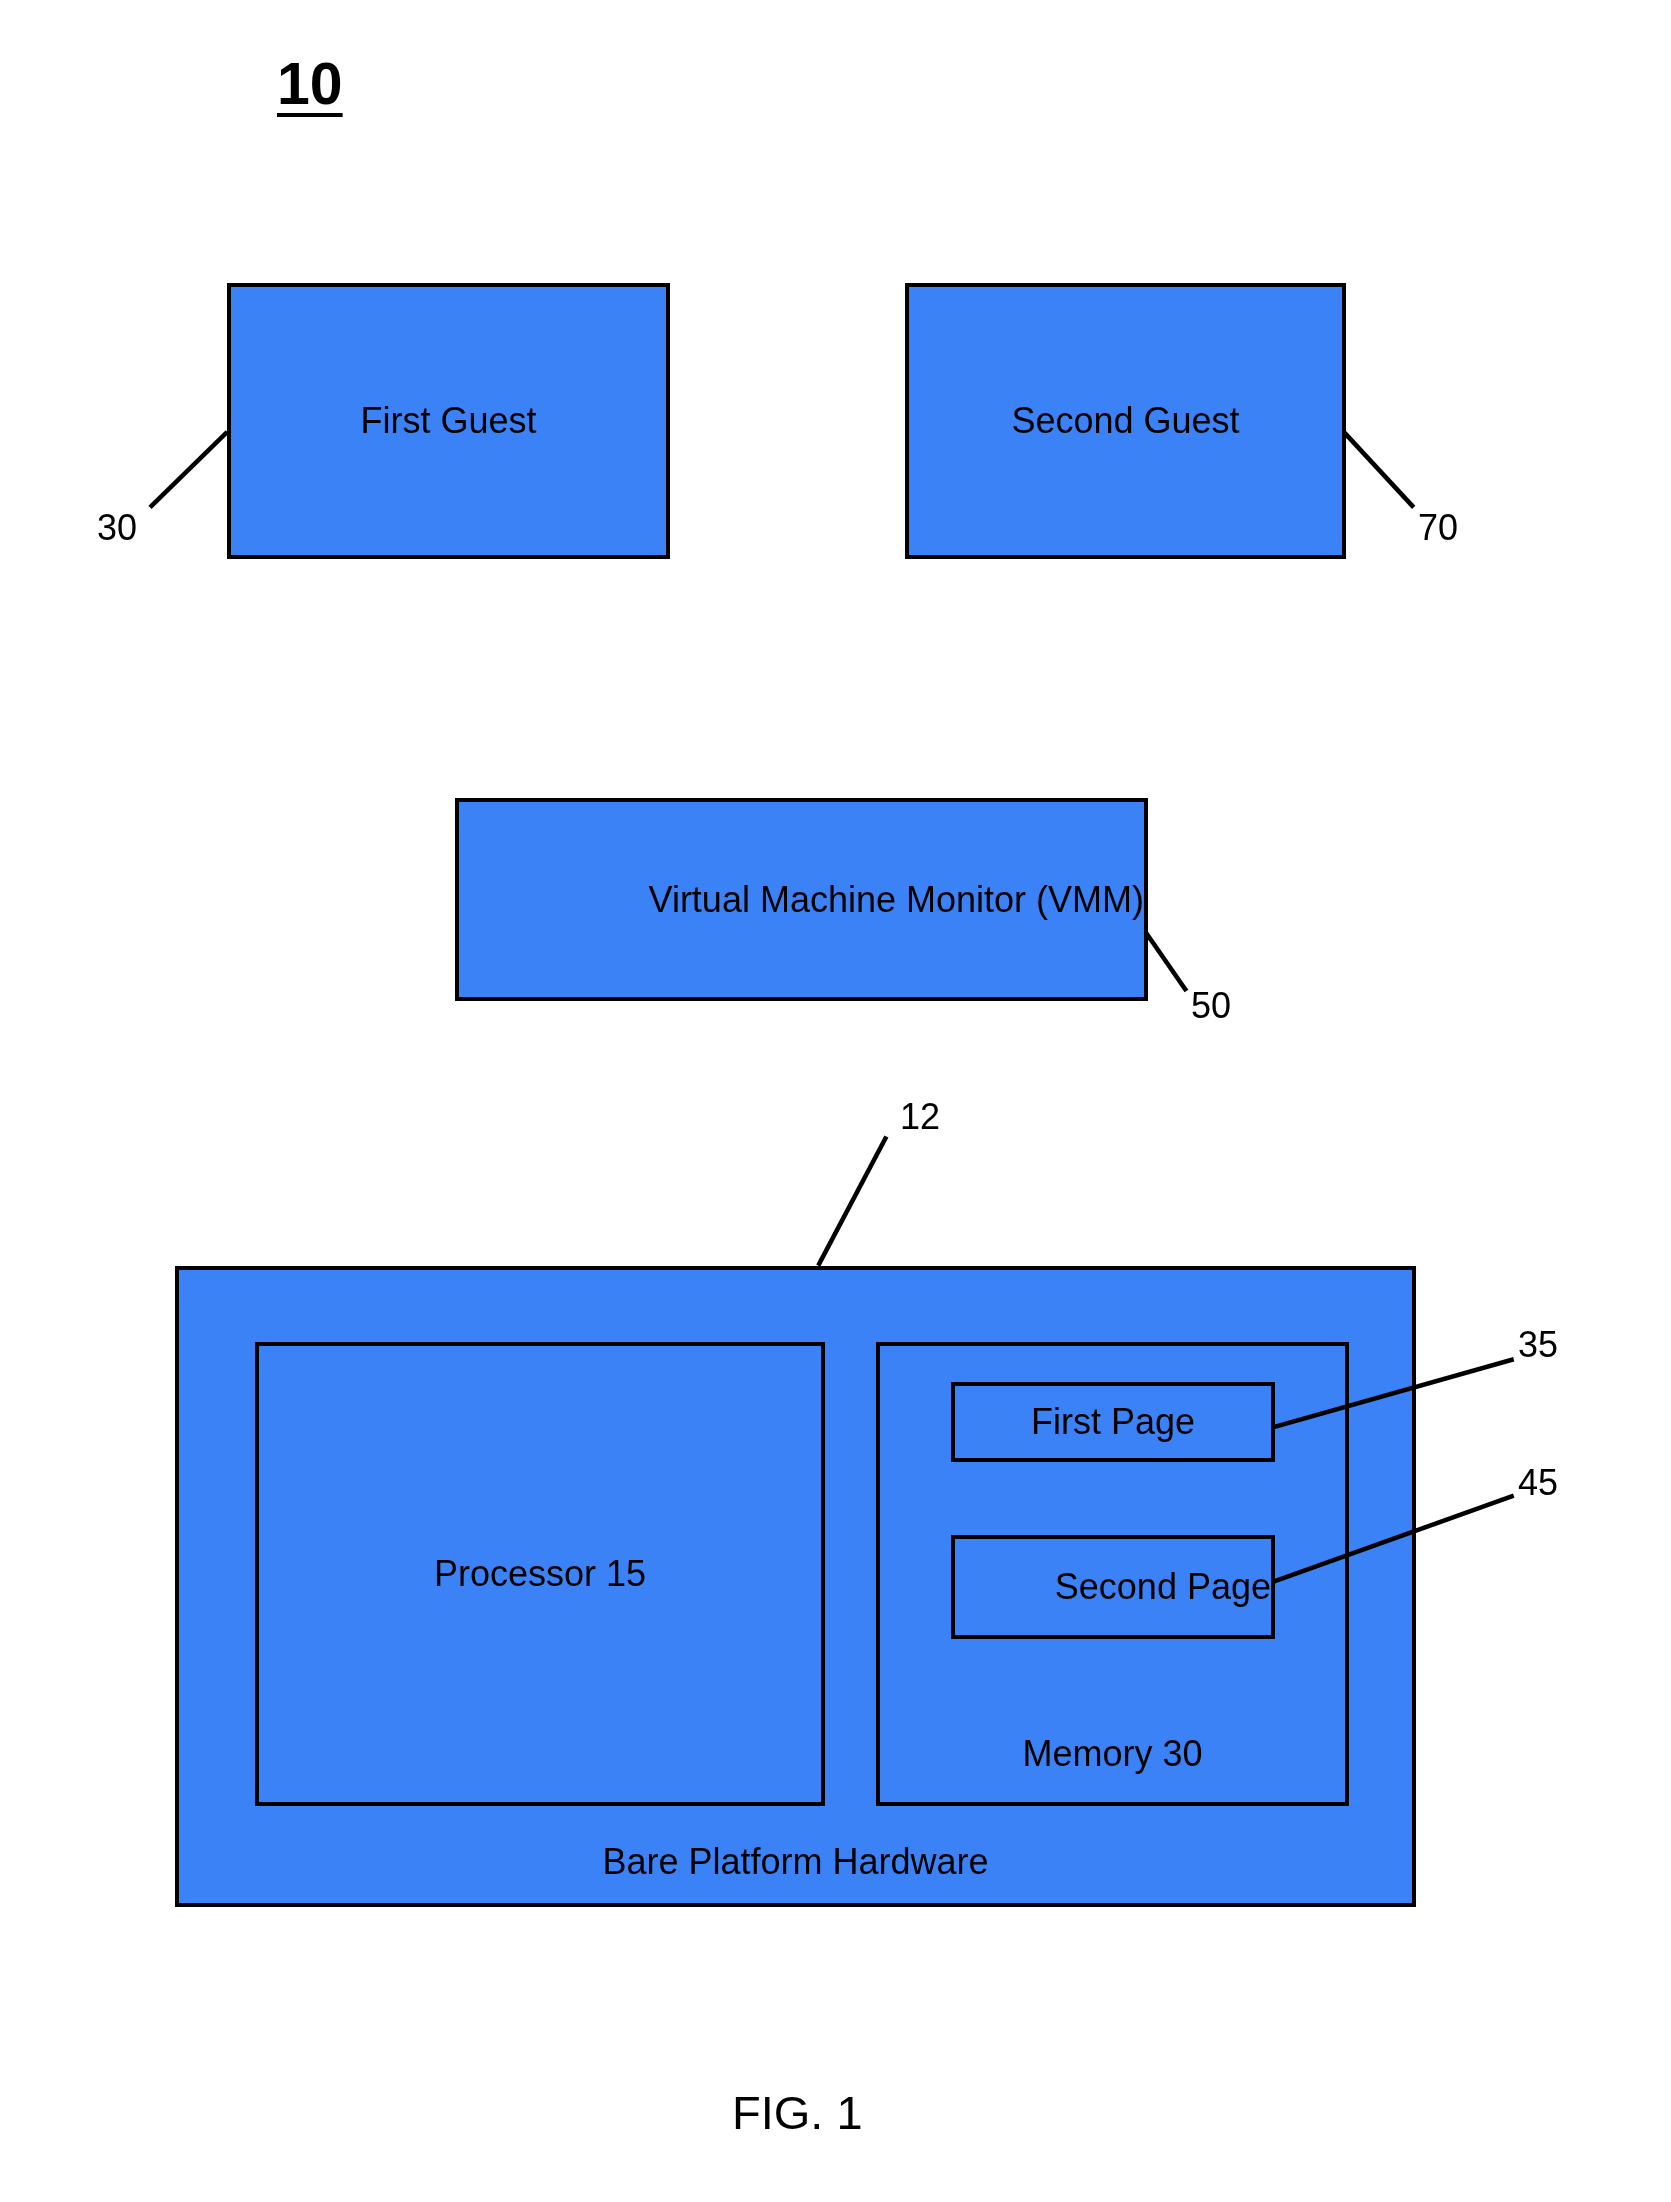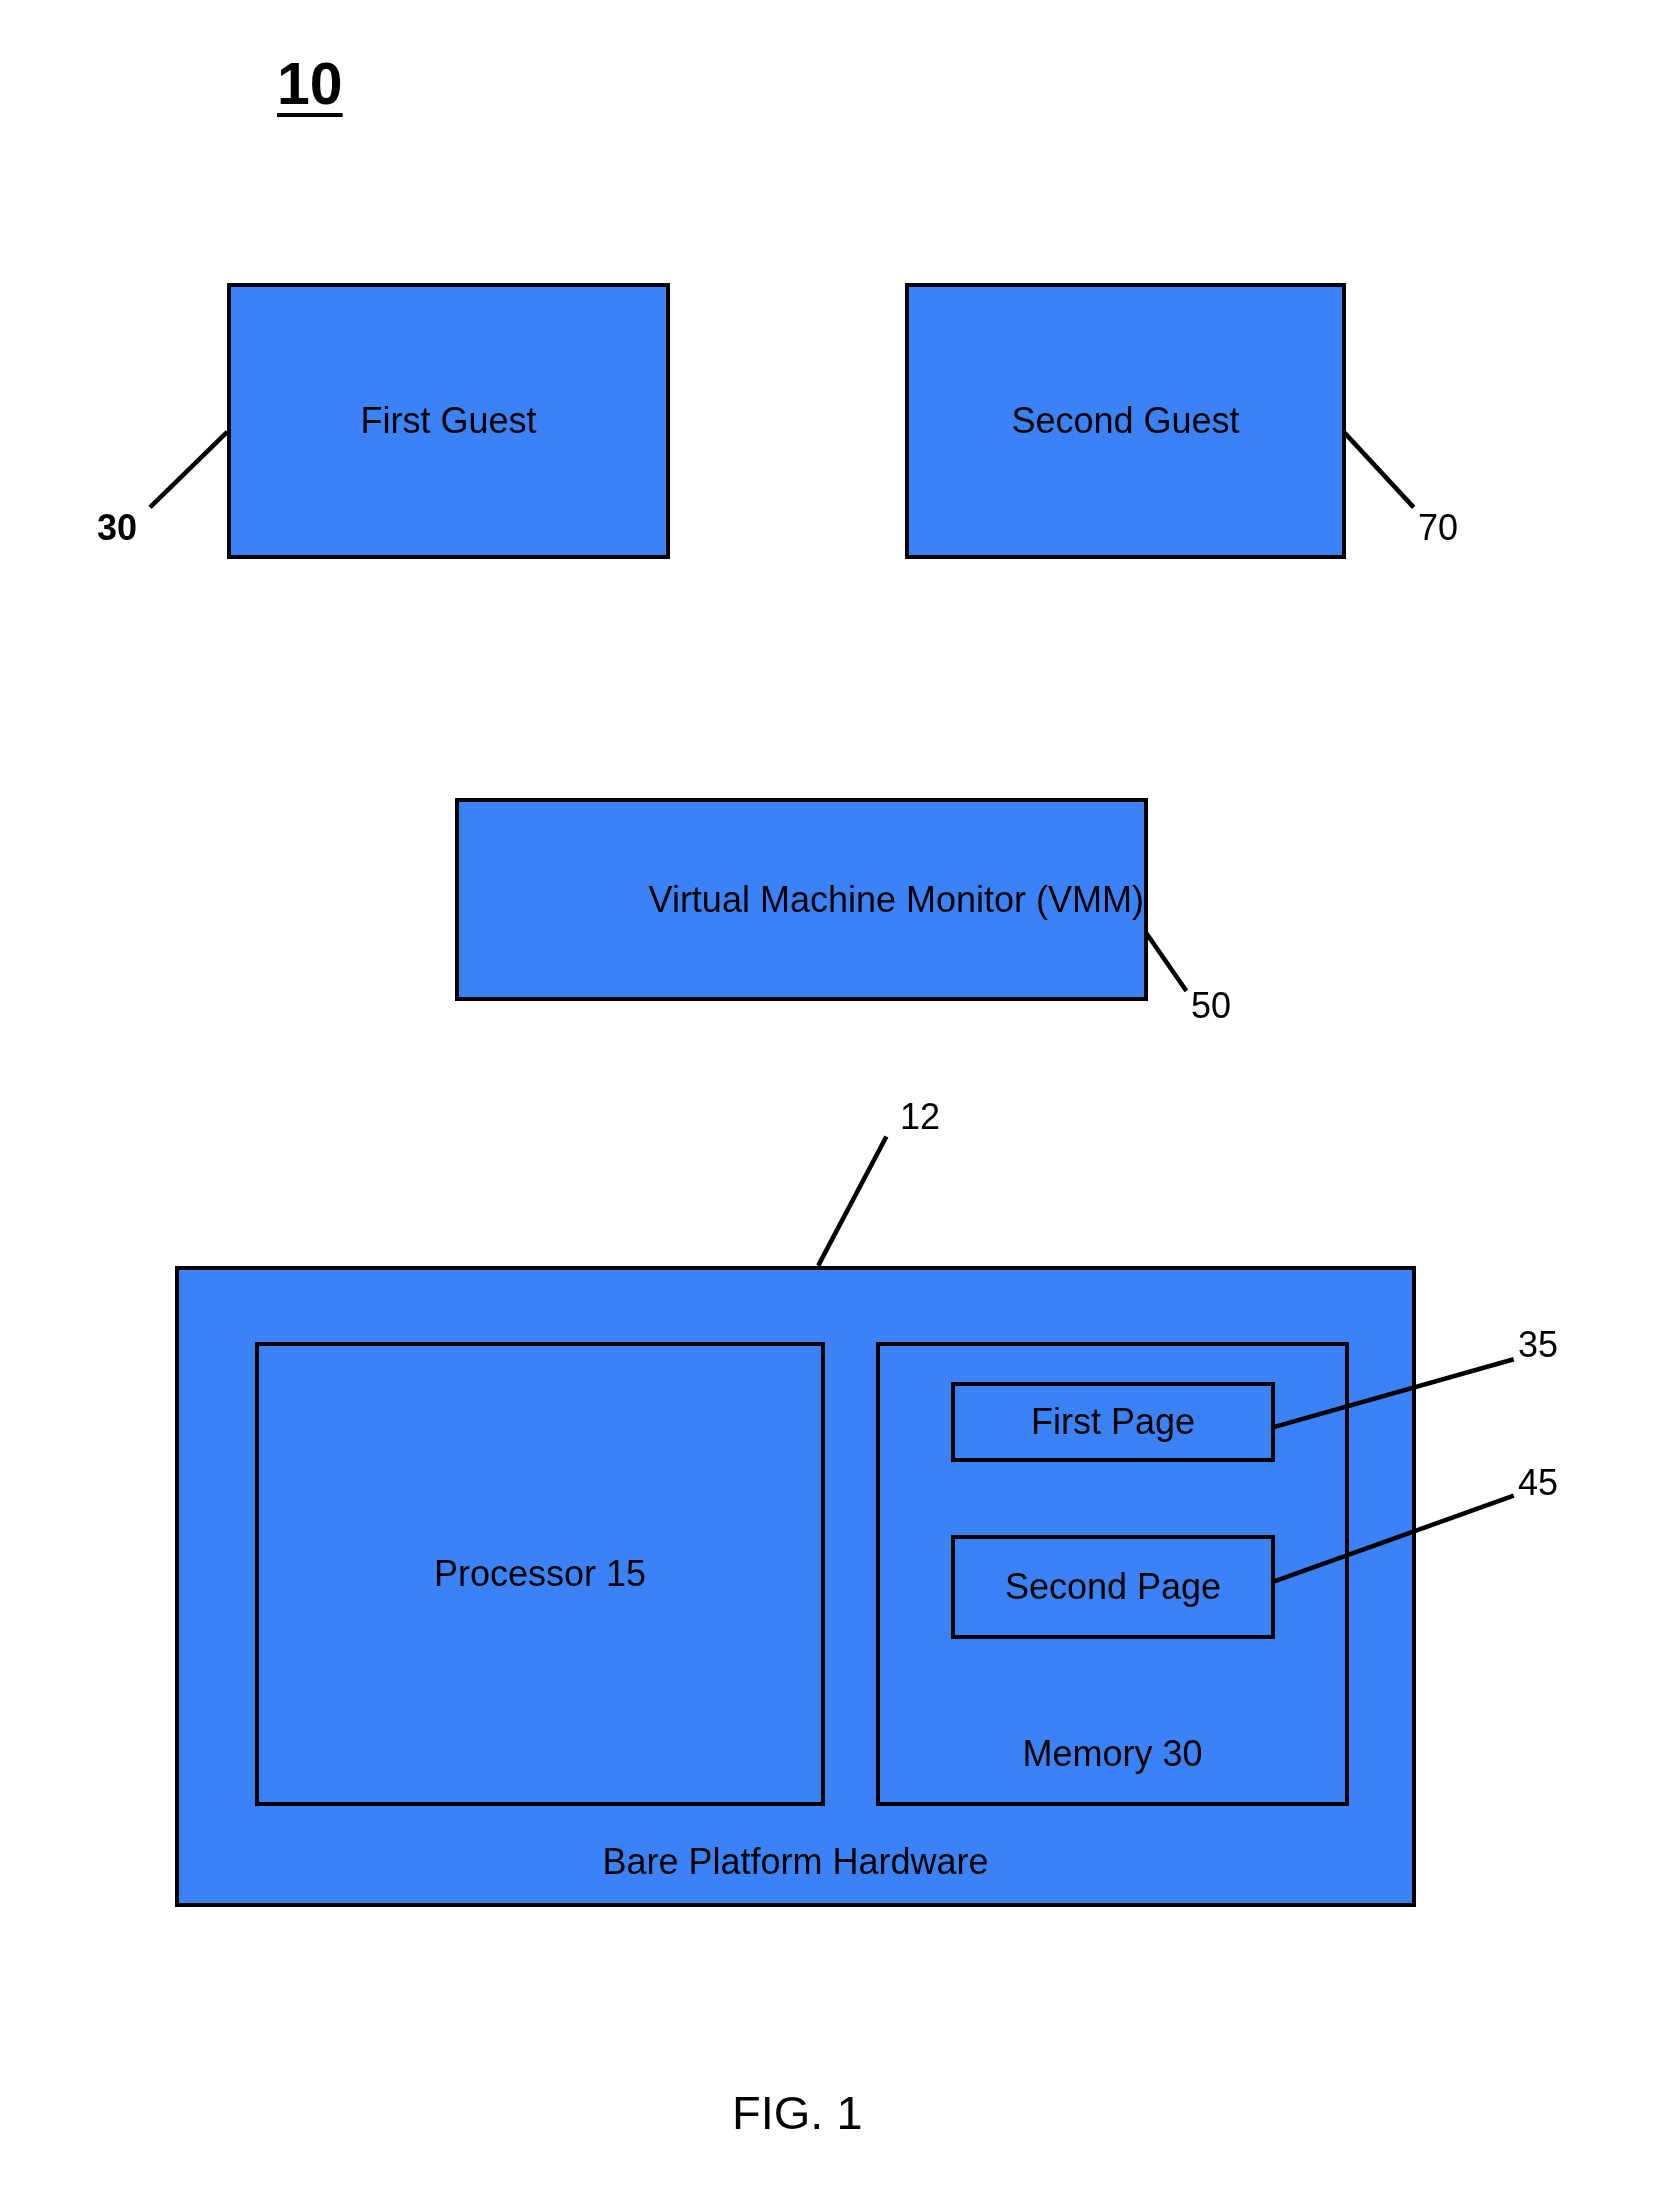--- a/index.html
+++ b/index.html
@@ -79,25 +79,25 @@
   </div>
 
   <div class="box" style="left:876px; top:1342px; width:473px; height:464px; align-items:flex-end; padding-bottom:27px;">
     <span class="box-text">Memory 30</span>
   </div>
 
   <div class="box" style="left:951px; top:1382px; width:324px; height:80px;">
     <span class="box-text">First Page</span>
   </div>
 
-  <div class="box" style="left:951px; top:1535px; width:324px; height:104px;">
+  <div class="box" style="left:951px; top:1535px; width:324px; height:104px;justify-content:flex-end;">
     <span class="box-text">Second Page</span>
   </div>
 
-  <div class="label" style="left:97px; top:507px;font-weight:bold;">30</div>
+  <div class="label" style="left:97px; top:507px;">30</div>
 
   <div class="label" style="left:1418px; top:507px;">70</div>
 
   <div class="label" style="left:1191px; top:985px;">50</div>
 
   <div class="label" style="left:900px; top:1096px;">12</div>
 
   <div class="label" style="left:1518px; top:1324px;">35</div>
 
   <div class="label" style="left:1518px; top:1462px;">45</div>

